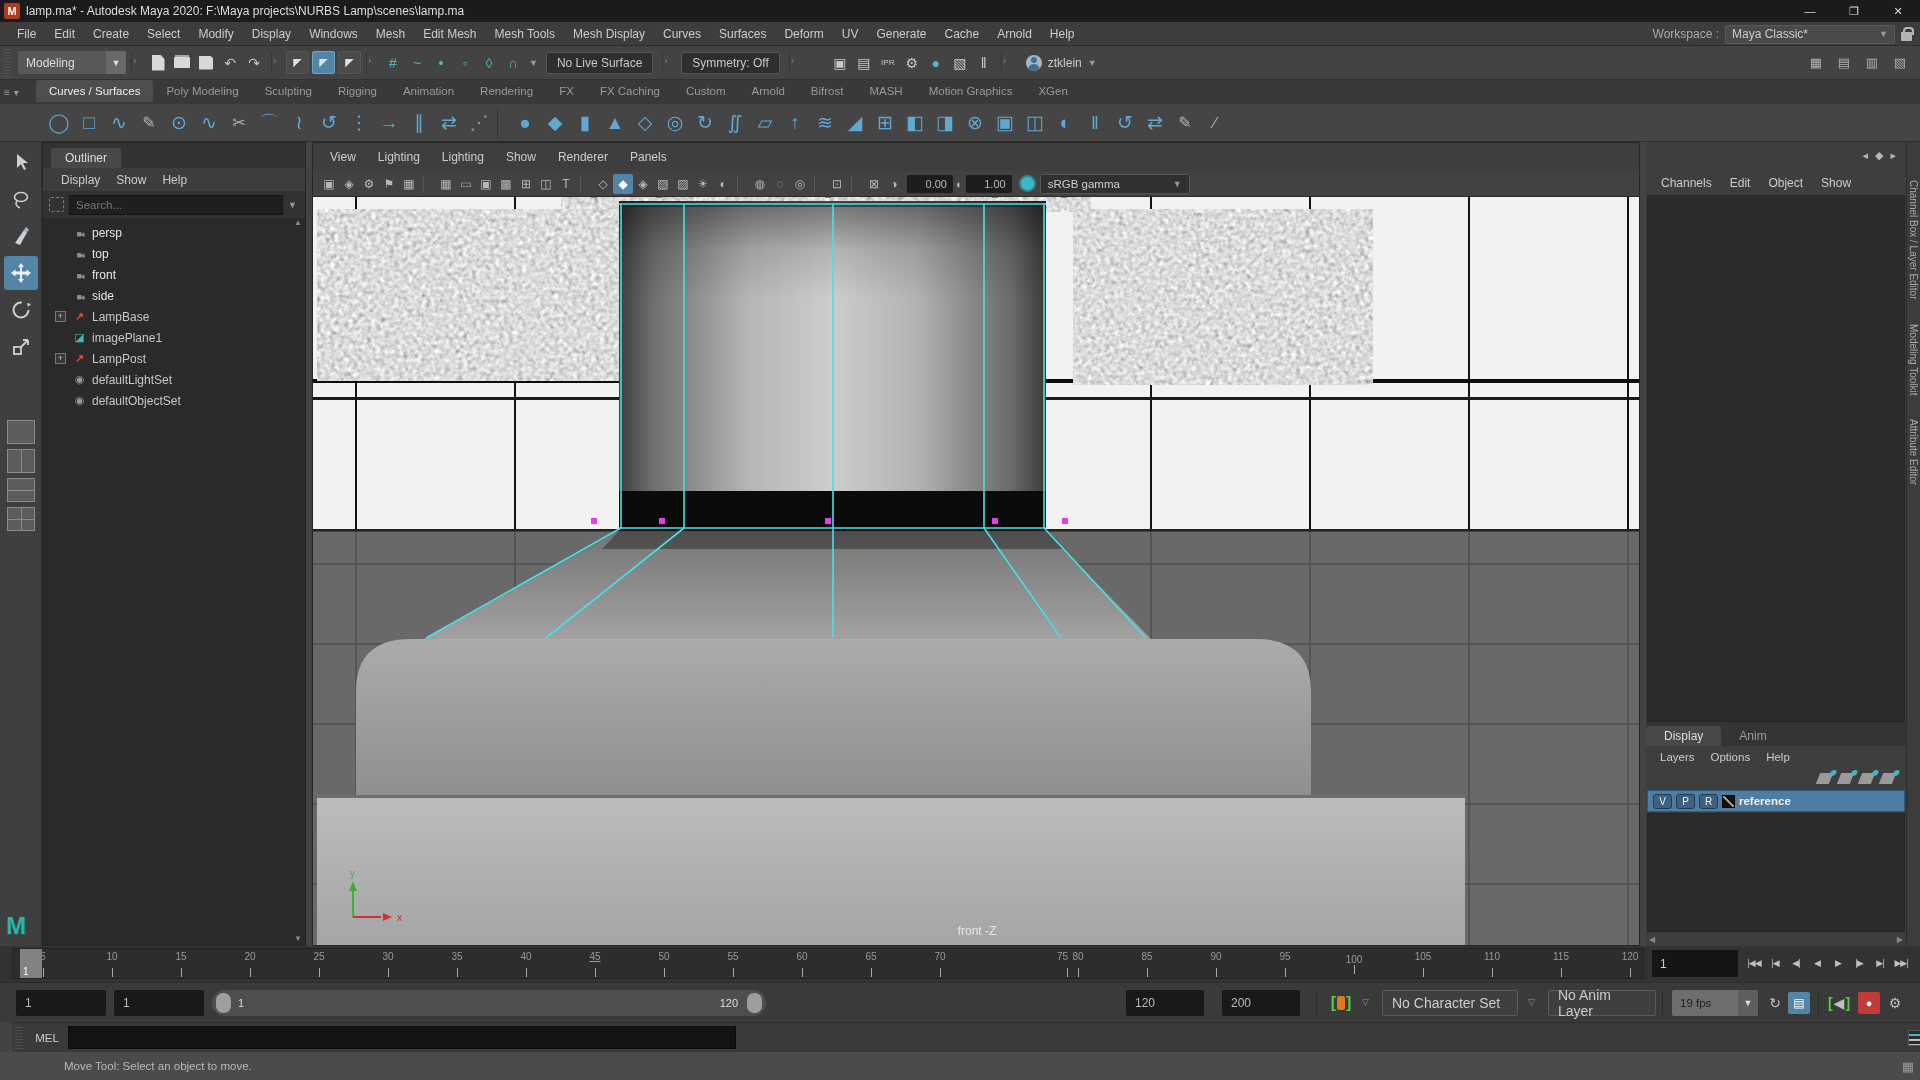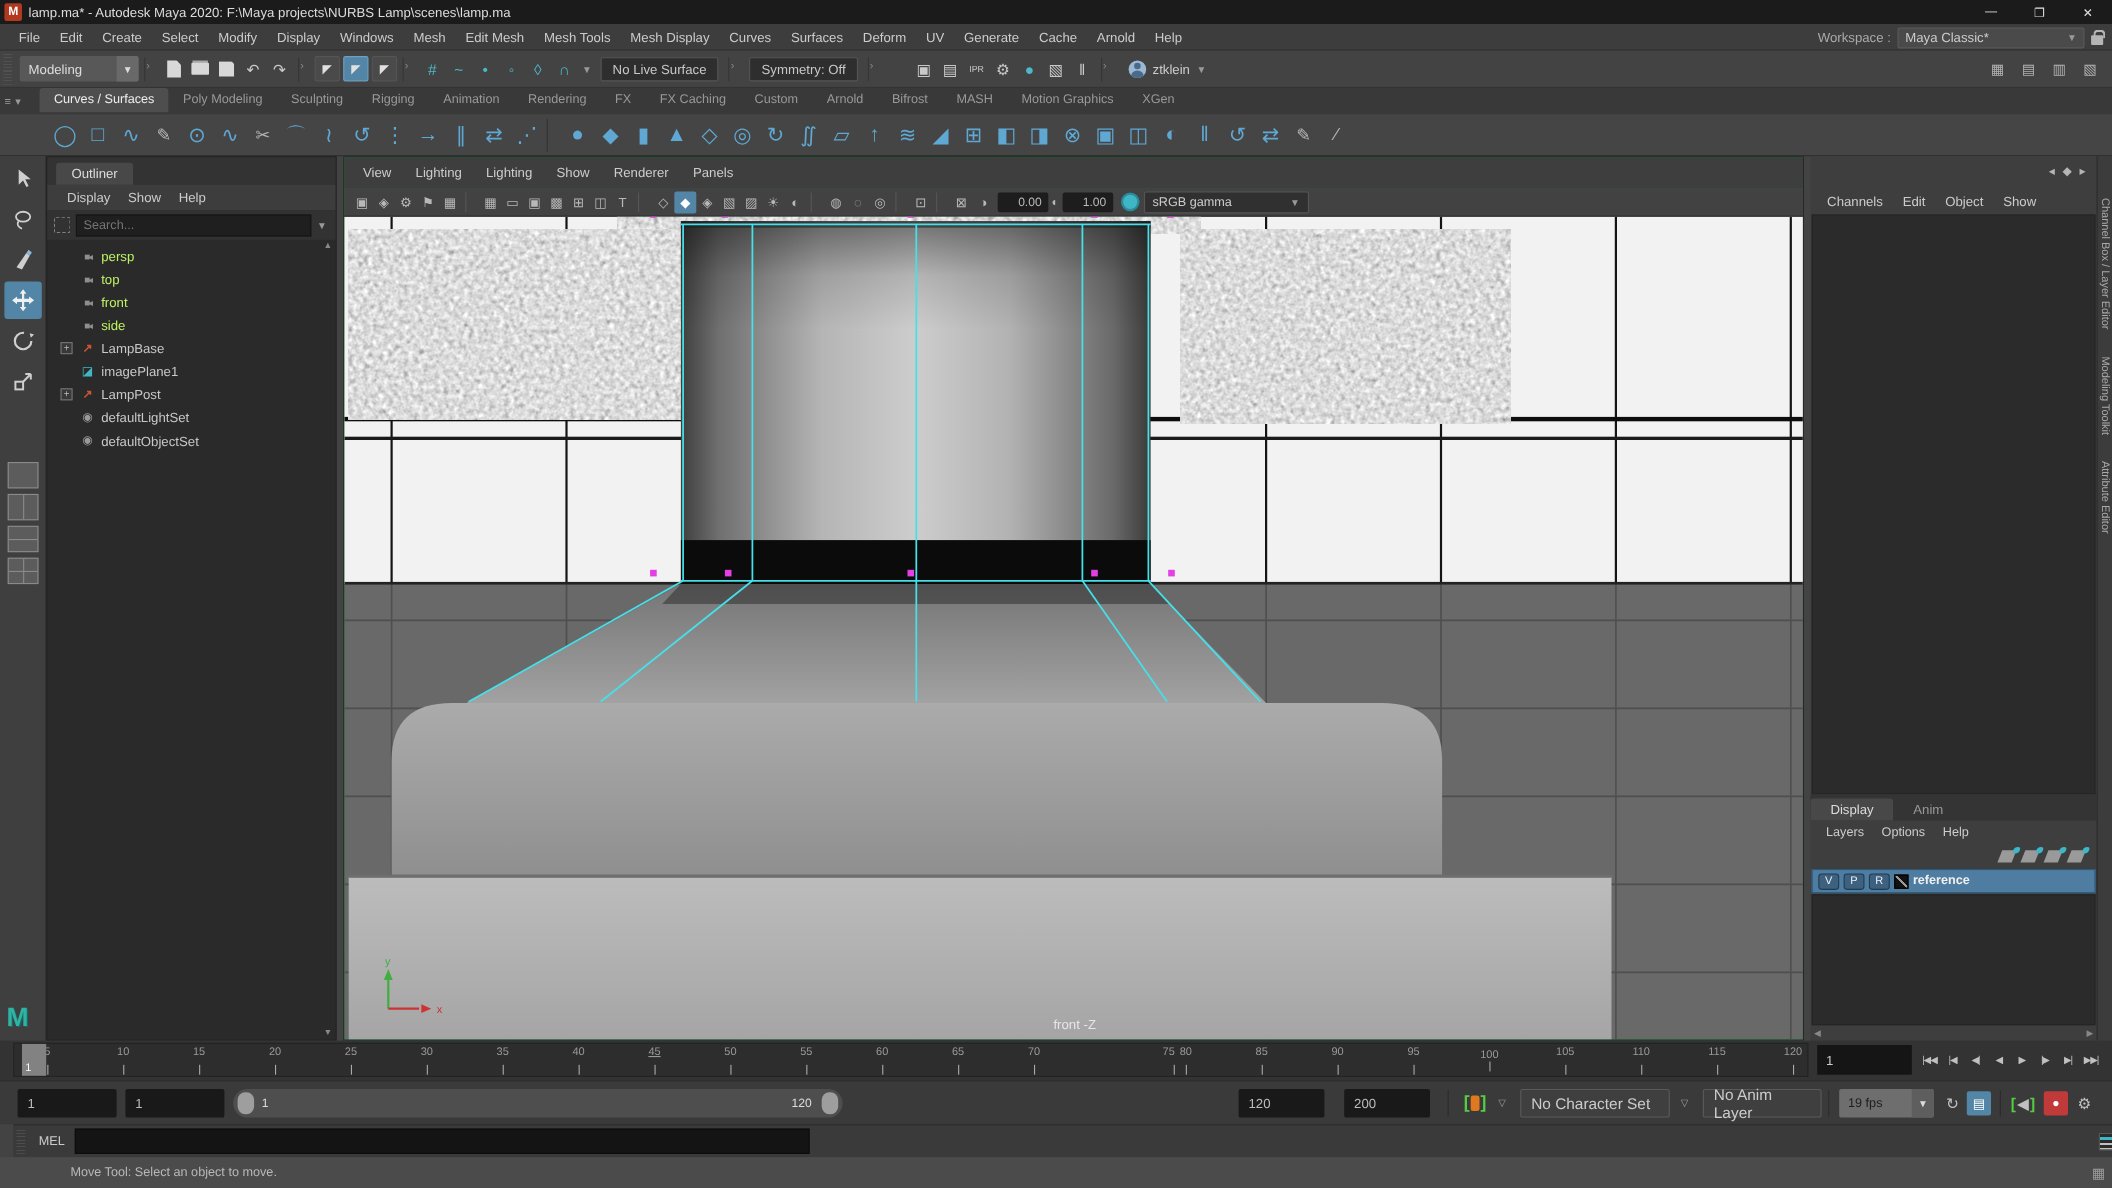--- a/index.html
+++ b/index.html
@@ -76,24 +76,24 @@
 .o-list{padding-top:4px;position:relative;height:calc(100% - 75px)}
 .o-row{height:21px;display:flex;align-items:center;padding-left:12px}
 .o-exp{width:11px;height:11px;border:1px solid #777;background:#383838;color:#bbb;font-size:9px;line-height:9px;text-align:center;margin-right:5px;visibility:hidden}
 .o-row.has-exp .o-exp{visibility:visible}
 .o-ico{width:17px;margin-right:4px;font-size:11px;text-align:center;color:#9a9a9a}
 .s-camera .o-ico::before{content:"■◂";letter-spacing:-2px;font-size:9px;color:#8f8f8f}
 .s-transform .o-ico::before{content:"↗";color:#cc5533;font-weight:bold}
 .s-imageplane .o-ico::before{content:"◪";color:#3fb6c6}
 .s-set .o-ico::before{content:"◉";color:#9a9a9a}
 .o-lbl{color:#c8c8c8;font-size:12px}
-.o-row.dim .o-lbl{color:#bef264}
+.o-row.dim .o-lbl{color:#e5e5e5}
 .o-scroll{position:absolute;right:1px;color:#888;font-size:8px;width:12px;text-align:center}
 
-#vp{position:absolute;left:312px;top:142px;width:1328px;height:804px;background:#15803d;border:1px solid #272727}
+#vp{position:absolute;left:312px;top:142px;width:1328px;height:804px;background:#0c4a6e;border:1px solid #272727}
 .vp-menus{height:28px;display:flex;align-items:center;padding-left:6px;background:#3e3e3e}
 .vp-menus .mi{padding:0 11px}
 .vp-icons{height:26px;background:#424242;display:flex;align-items:center;padding-left:6px;border-bottom:1px solid #2c2c2c}
 .vp-ico{width:20px;height:20px;display:flex;align-items:center;justify-content:center;color:#b8b8b8;font-size:12px;border-radius:2px}
 .vp-ico.active{background:#5285a6;color:#fff}
 .vp-ico.sep{width:9px;height:18px;border-left:1px solid #565656;margin:0 4px;border-radius:0}
 .vp-field{width:46px;height:18px;background:#1d1d1d;color:#bbb;font-size:11px;display:flex;align-items:center;justify-content:flex-end;padding:0 6px;margin:0 3px;border-radius:2px}
 .cm-toggle{width:17px;height:17px;border-radius:50%;background:#3fb6c6;margin:0 4px;border:2px solid #2a8a98}
 .vp-dd{width:150px;height:20px;background:#303030;border:1px solid #555;display:flex;align-items:center;justify-content:space-between;padding:0 7px;font-size:11.5px;color:#ccc;border-radius:2px}
 #vp3d{position:absolute;left:0;top:54px;width:1326px;height:748px}

